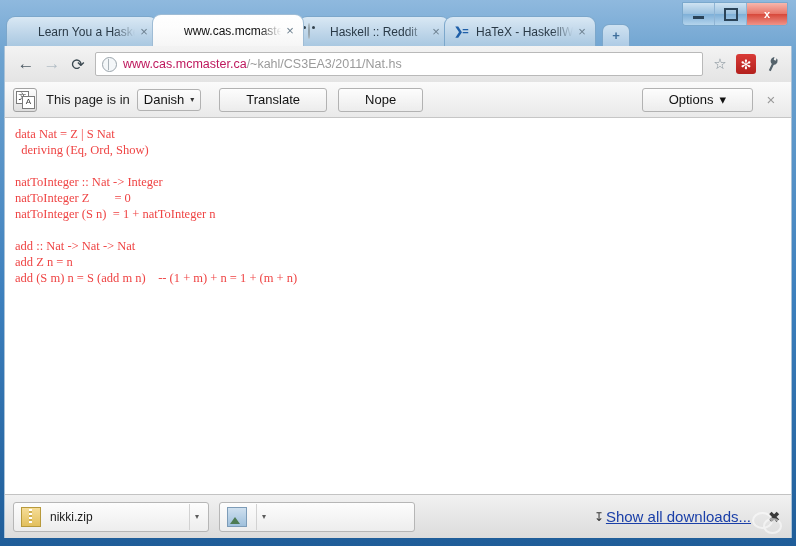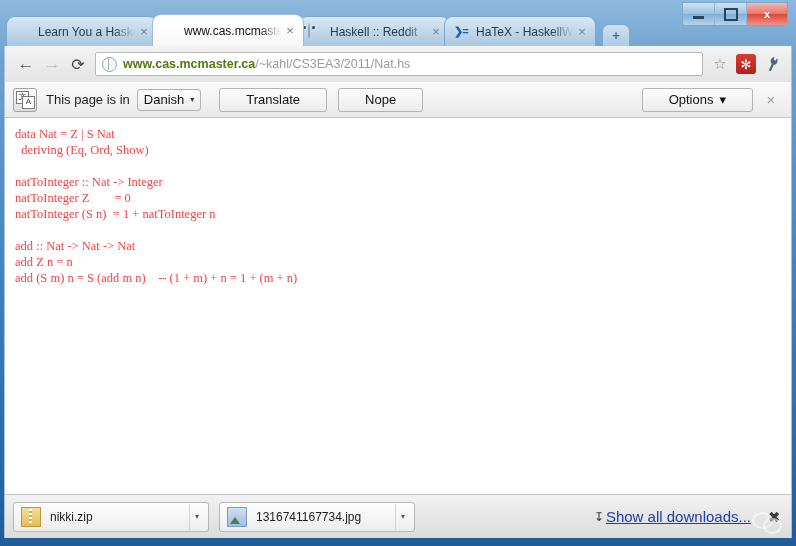--- a/index.html
+++ b/index.html
@@ -97,21 +97,21 @@
     flex:1 1 auto;height:24px;margin:0 6px 0 4px;
     background:#fff;border:1px solid #b9b9b9;border-radius:2px;
     display:flex;align-items:center;padding:0 6px;box-sizing:border-box;
   }
   .omnibox .pageicon{
     width:13px;height:13px;border:1px solid #9aa4ab;border-radius:50%;
     margin-right:6px;flex:0 0 13px;background:#f4f7f9;position:relative;
   }
   .omnibox .pageicon:after{content:"";position:absolute;left:5px;top:1px;width:1px;height:11px;background:#aab3b9;}
   .urltext{font-size:12.5px;color:#9b9b9b;white-space:nowrap;overflow:hidden;}
-  .urltext b{color:#4d7c0f;font-weight:bold;}
+  .urltext b{color:#be185d;font-weight:normal;}
   .star{width:22px;height:22px;display:flex;align-items:center;justify-content:center;
     color:#7d8a93;font-size:15px;}
   .ext-icon{width:20px;height:20px;margin:0 5px;border-radius:3px;
     background:linear-gradient(to bottom,#d93b37,#b3201d);
     display:flex;align-items:center;justify-content:center;color:#fff;font-size:13px;line-height:1;}
   .wrench{width:22px;height:22px;display:flex;align-items:center;justify-content:center;
     color:#55636c;font-size:14px;transform:rotate(-20deg);}
 
   
   .infobar{
@@ -332,21 +332,20 @@
   </div>
 
   <div class="shelf">
     <div class="dl-item first">
       <span class="dl-ico ico-zip"></span>
       <span class="dl-name">nikki.zip</span>
       <span class="dl-caret">▾</span>
     </div>
     <div class="dl-item second">
       <span class="dl-ico ico-img"></span>
-      <span class="dl-name">1316741167734.jpg</span>
       <span class="dl-caret">▾</span>
     </div>
     <div class="shelf-spacer"></div>
     <span class="shelf-arrow">↧</span>
     <span class="shelf-link">Show all downloads...</span>
     <span class="shelf-close">✖</span>
   </div>
 
   <div class="watermark">
     <span class="wm-logo">

